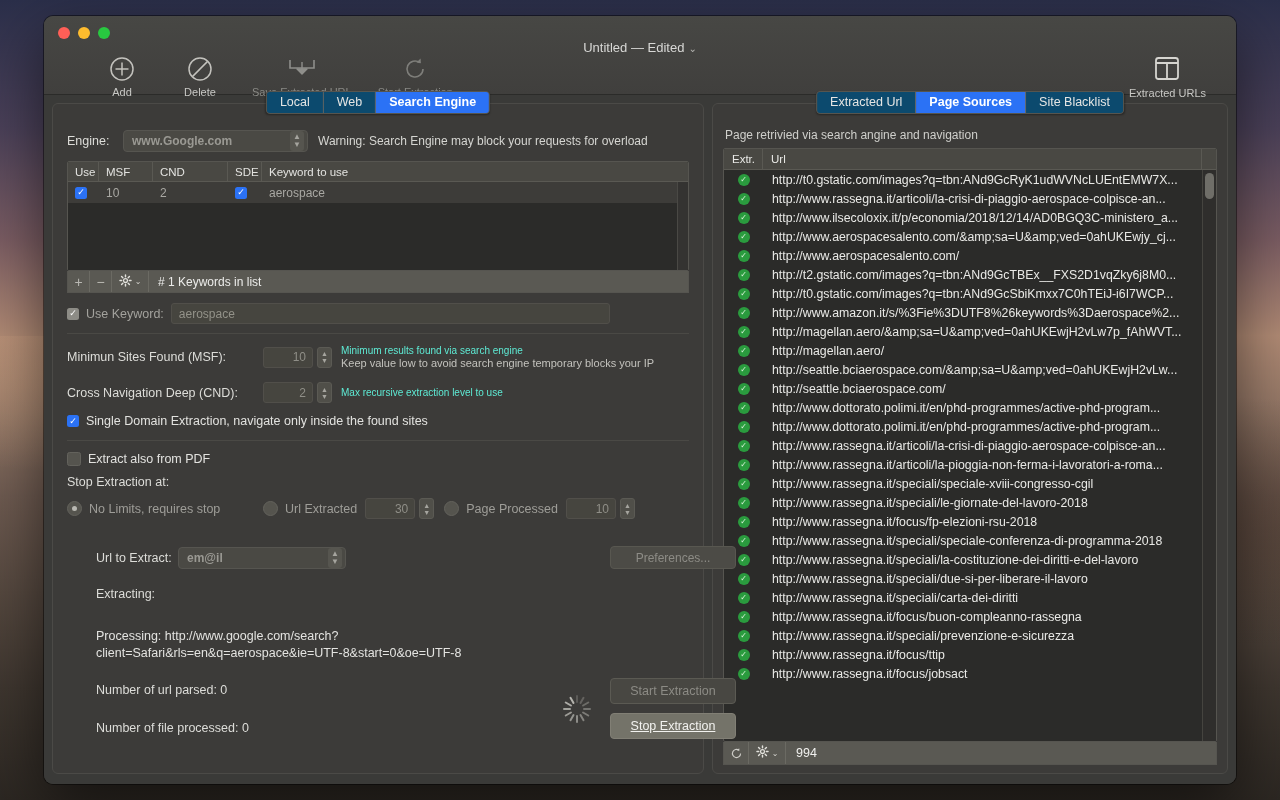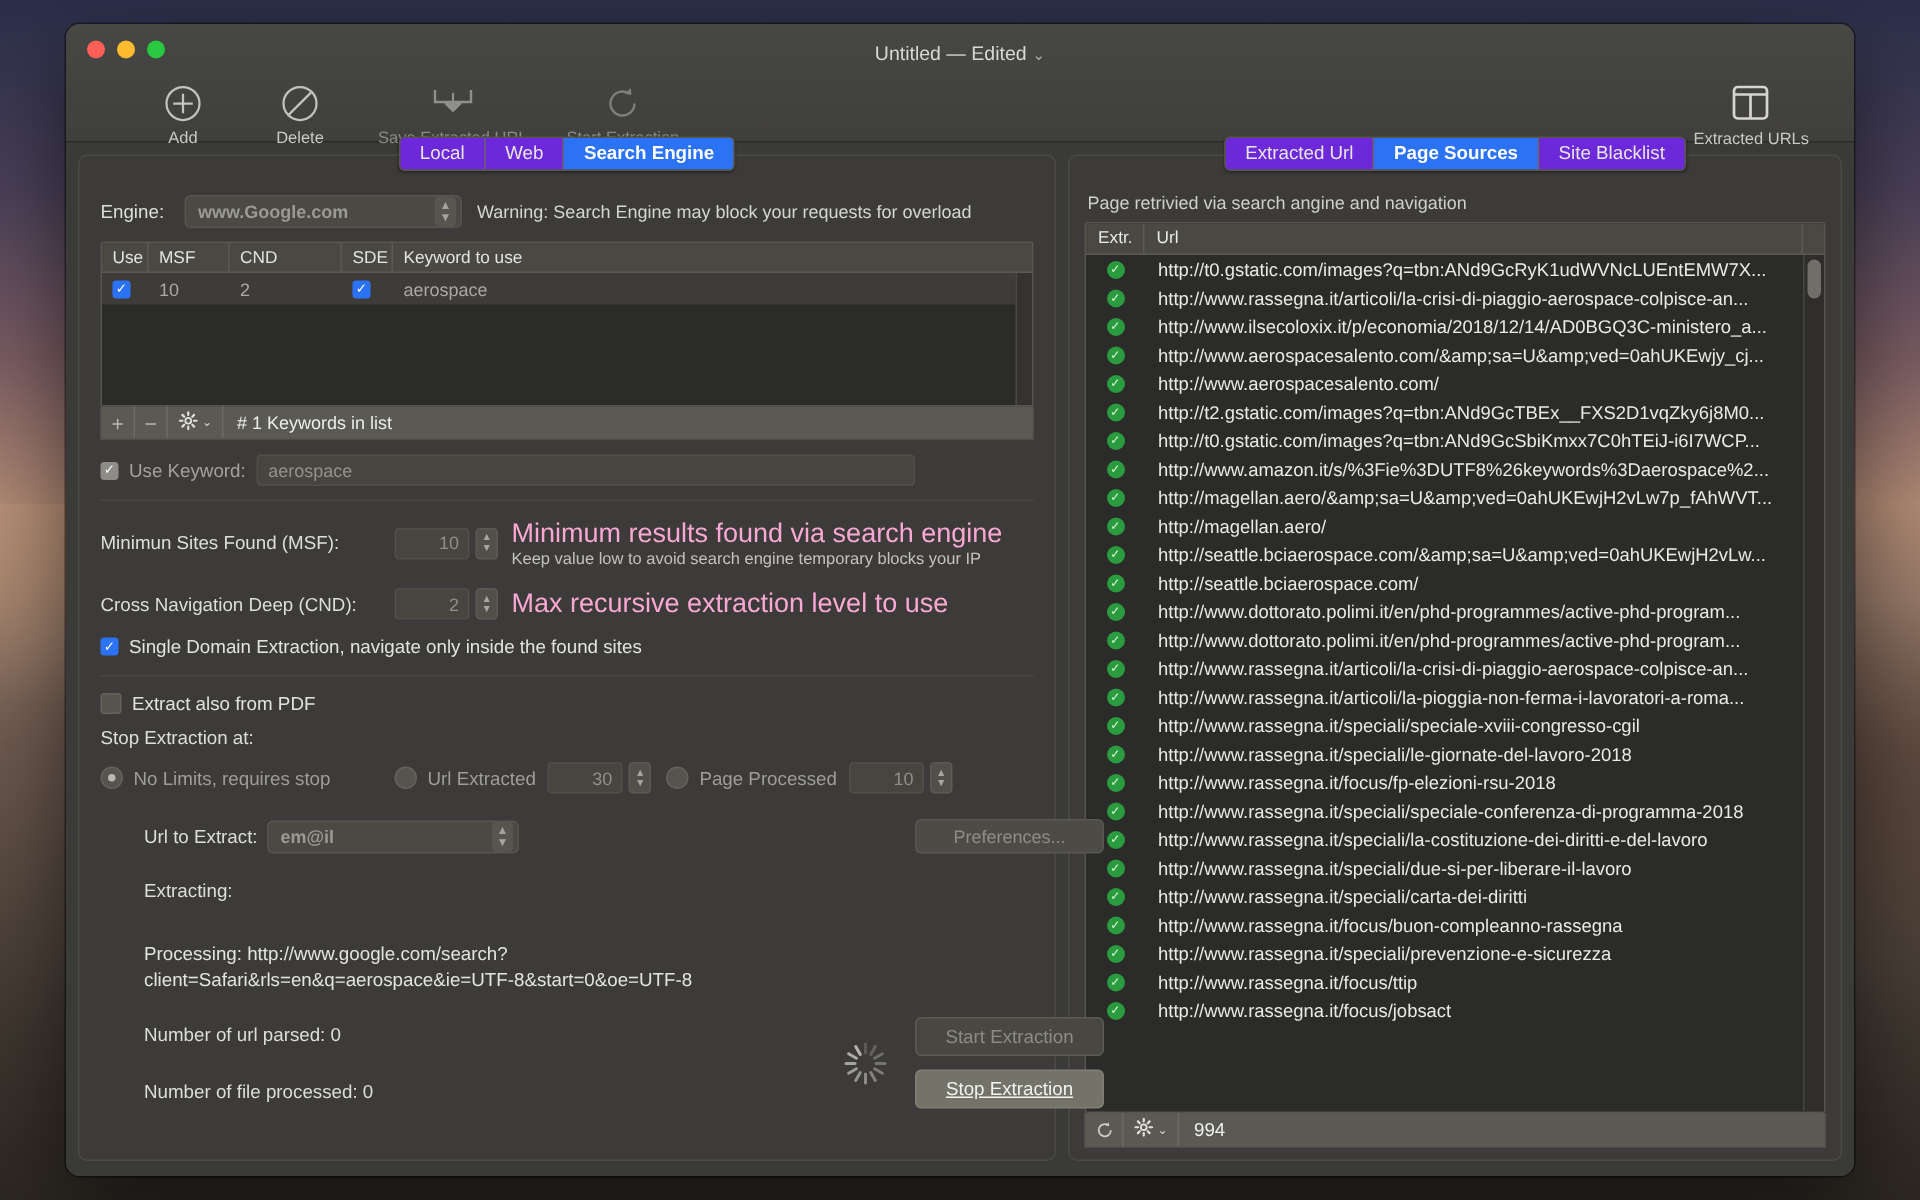--- a/index.html
+++ b/index.html
@@ -47,21 +47,21 @@
     height:78px;
     background:linear-gradient(180deg,#474744 0%,#403f3d 100%);
     border-bottom:1px solid #2b2b29;
     position:relative;
     flex:0 0 auto;
   }
   .traffic { position:absolute; left:14px; top:11px; display:flex; gap:8px; }
   .tl { width:12px; height:12px; border-radius:50%; }
   .tl.red{background:#ff5f57;} .tl.yellow{background:#febc2e;} .tl.green{background:#28c840;}
   #win-title {
-    position:absolute; left:0; right:0; top:12px;
+    position:absolute; left:0; right:0; top:24px;
     text-align:center; font-size:13px; color:#d8d8d6;
     pointer-events:none;
   }
   #win-title .chev { font-size:10px; color:#b5b5b2; margin-left:4px;}
   .toolbar-items { position:absolute; left:46px; top:38px; display:flex; align-items:flex-start; gap:14px; }
   .tb-item { width:auto; min-width:52px; padding:0 6px; text-align:center; cursor:default; }
   .tb-item .glyph { height:30px; display:flex; align-items:center; justify-content:center; }
   .tb-item .lbl { font-size:11px; color:#c8c8c5; margin-top:2px; white-space:nowrap;}
   .tb-item.disabled .lbl { color:#8a8a86; }
   .tb-right { position:absolute; right:30px; top:38px; text-align:center; }
@@ -81,21 +81,21 @@
   #right-panel { flex:1 1 auto; }
   
   .seg {
     display:inline-flex; border-radius:4px; overflow:hidden;
     border:1px solid #56554f; background:#575650;
     position:absolute; top:-13px; left:50%; transform:translateX(-50%);
     box-shadow:0 1px 2px rgba(0,0,0,.35);
   }
   .seg .segbtn {
     padding:3px 13px 4px; font-size:12.5px; color:#e6e6e4;
-    background:#6d28d9; border-right:1px solid #6a6962; cursor:default;
+    background:#0c4a6e; border-right:1px solid #6a6962; cursor:default;
     white-space:nowrap;
   }
   .seg .segbtn:last-child{border-right:none;}
   .seg .segbtn.active { background:#2b72f5; color:#fff;font-weight:bold; }
   
   .lp-inner { padding:26px 14px 10px 14px; }
   .row { display:flex; align-items:center; }
   .lbl-strong { font-size:12.5px; color:#ddddd9; }
   .lbl-dim { font-size:12.5px; color:#a3a29d; }
   .popup {
@@ -131,21 +131,21 @@
   .usekw { display:flex; align-items:center; gap:7px; margin-top:10px; }
   .kwfield { background:#46453f; border:1px solid #514f4a; border-radius:3px; height:19px;
              width:430px; font-size:12px; color:#939289; display:flex; align-items:center; padding-left:7px; }
   .hr { height:1px; background:#4a4945; margin:9px 0 0 0; }
   
   .num-wrap { display:flex; align-items:center; gap:4px;}
   .numfield { background:#46453f; border:1px solid #514f4a; border-radius:3px; height:19px; width:42px;
               font-size:12px; color:#8f8e87; display:flex; align-items:center; justify-content:flex-end; padding-right:6px;}
   .stepper { width:13px; height:19px; background:#504f49; border:1px solid #5b5a54; border-radius:3px;
              display:flex; flex-direction:column; align-items:center; justify-content:center; color:#a6a59f; font-size:7px; line-height:7px;}
-  .desc-main { font-size:18px; color:#f9a8d4; }
+  .desc-main { font-size:10px; color:#5eead4; }
   .desc-sub { font-size:11px; color:#c3c2bd; margin-top:1px;}
   .chkline { display:flex; align-items:center; gap:7px; }
   .chkline .t { font-size:12.5px; color:#e2e2df; }
   .chkline.dim .t { color:#9e9d98; }
   .radio { width:13px; height:13px; border-radius:50%; background:#55544e; border:1px solid #63625c;
            display:inline-flex; align-items:center; justify-content:center;}
   .radio .dot{ width:5px; height:5px; border-radius:50%; background:#b9b8b2;}
   .pref-btn { background:#4c4b46; border:1px solid #585750; border-radius:4px; height:21px; min-width:124px;
               display:flex; align-items:center; justify-content:center; font-size:12px; color:#8d8c86;}
   .mono-proc { font-size:12.5px; color:#e3e3e0; line-height:17px;}

